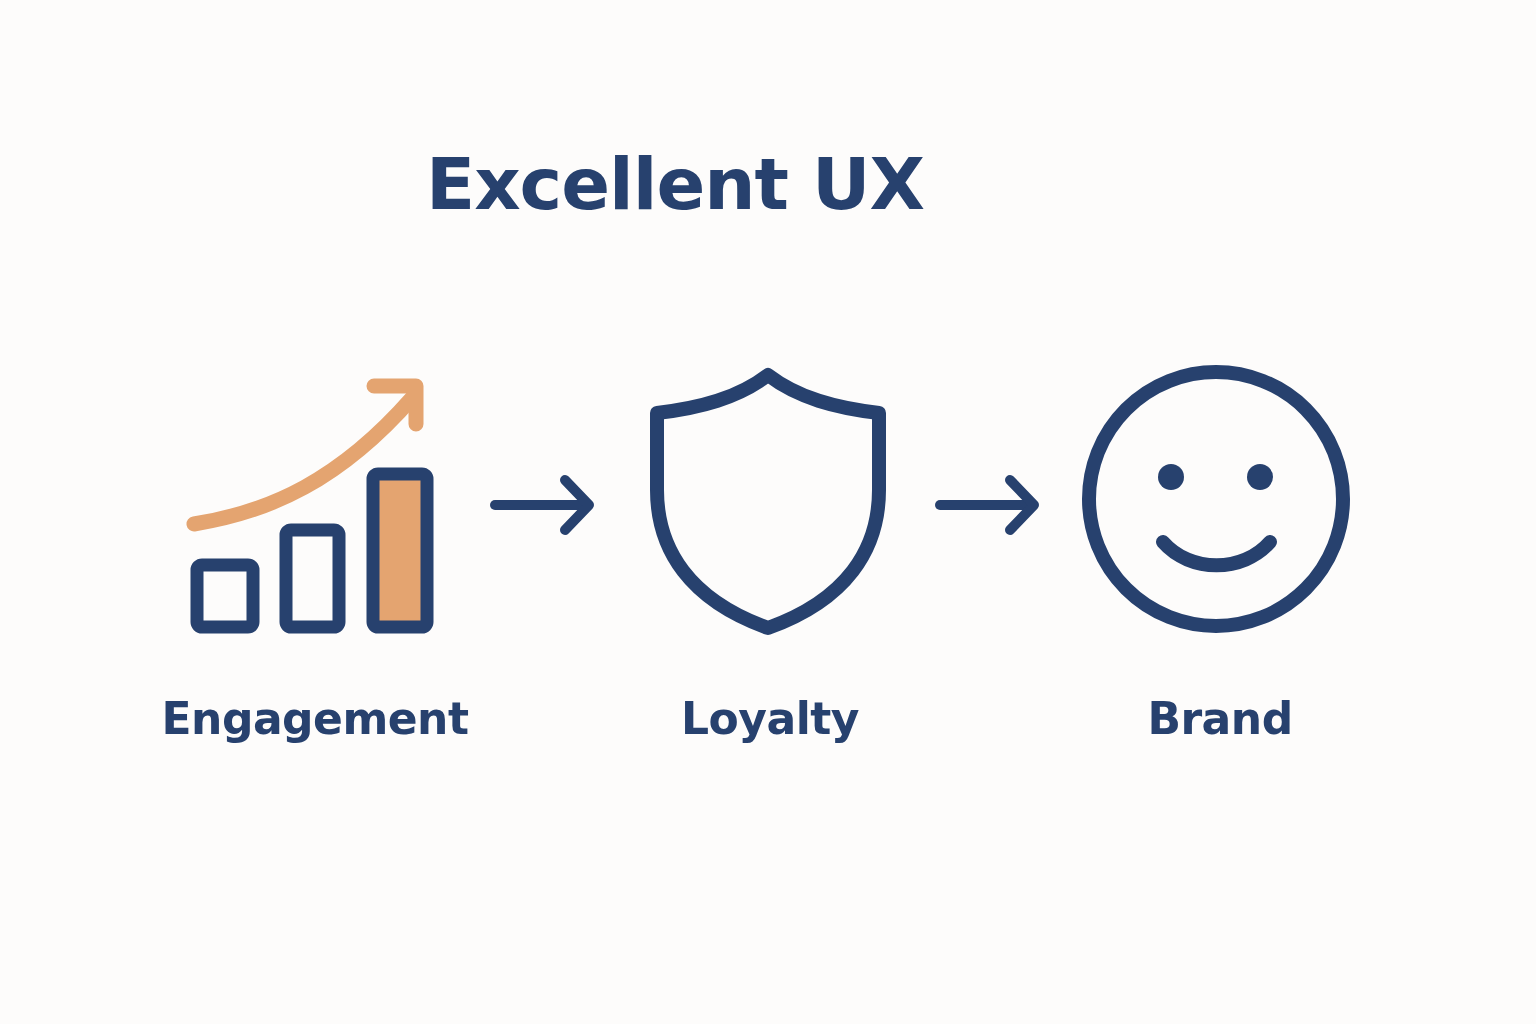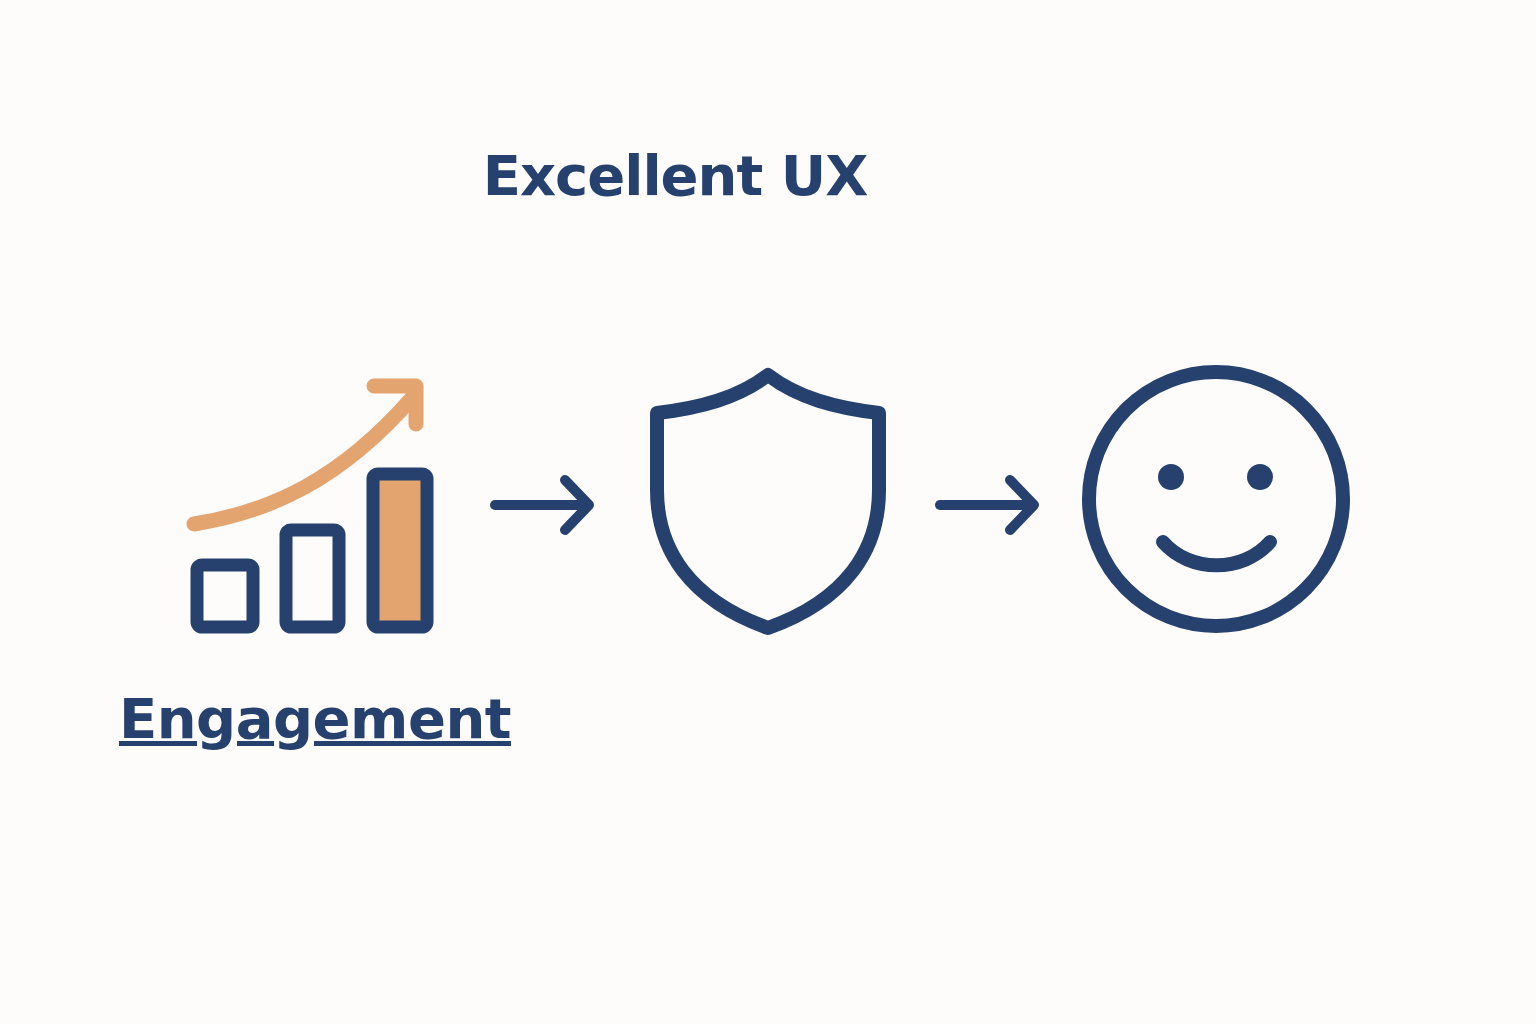--- a/index.html
+++ b/index.html
@@ -14,38 +14,37 @@
       overflow: hidden;
       font-family: "DejaVu Sans", "Liberation Sans", sans-serif;
       color: #27416e;
     }
     .title {
       position: absolute;
       left: 0;
       width: 1350px;
       top: 148px;
       text-align: center;
-      font-size: 56px;
+      font-size: 72px;
       font-weight: bold;
       letter-spacing: -1px;
       line-height: 1;
       color: #27416e;
     }
     .icon {
       position: absolute;
     }
     .label {
       position: absolute;
       text-align: center;
-      font-size: 56px;
+      font-size: 44px;
       font-weight: bold;
       line-height: 70px;
       color: #27416e;
       letter-spacing: -0.5px;
-      text-decoration: underline;
     }
     .label span { display: block; }
   </style>
 </head>
 <body>
 
 <div>
 
   <div class="title">Excellent UX</div>
 
@@ -86,18 +85,20 @@
     <circle cx="101" cy="122" r="13" fill="#27416e"></circle>
     <circle cx="190" cy="122" r="13" fill="#27416e"></circle>
     <path d="M93 187 C 120 218, 173 218, 200 187" fill="none" stroke="#27416e" stroke-width="14" stroke-linecap="round"></path>
   </svg>
 
   <div class="label" style="left:100px; width:430px; top:684px;">
     <span>Engagement</span>
   </div>
 
   <div class="label" style="left:570px; width:400px; top:684px;">
+    <span>Loyalty</span>
   </div>
 
   <div class="label" style="left:1010px; width:420px; top:684px;">
+    <span>Brand</span>
   </div>
 
 </div>
 
 </body></html>

